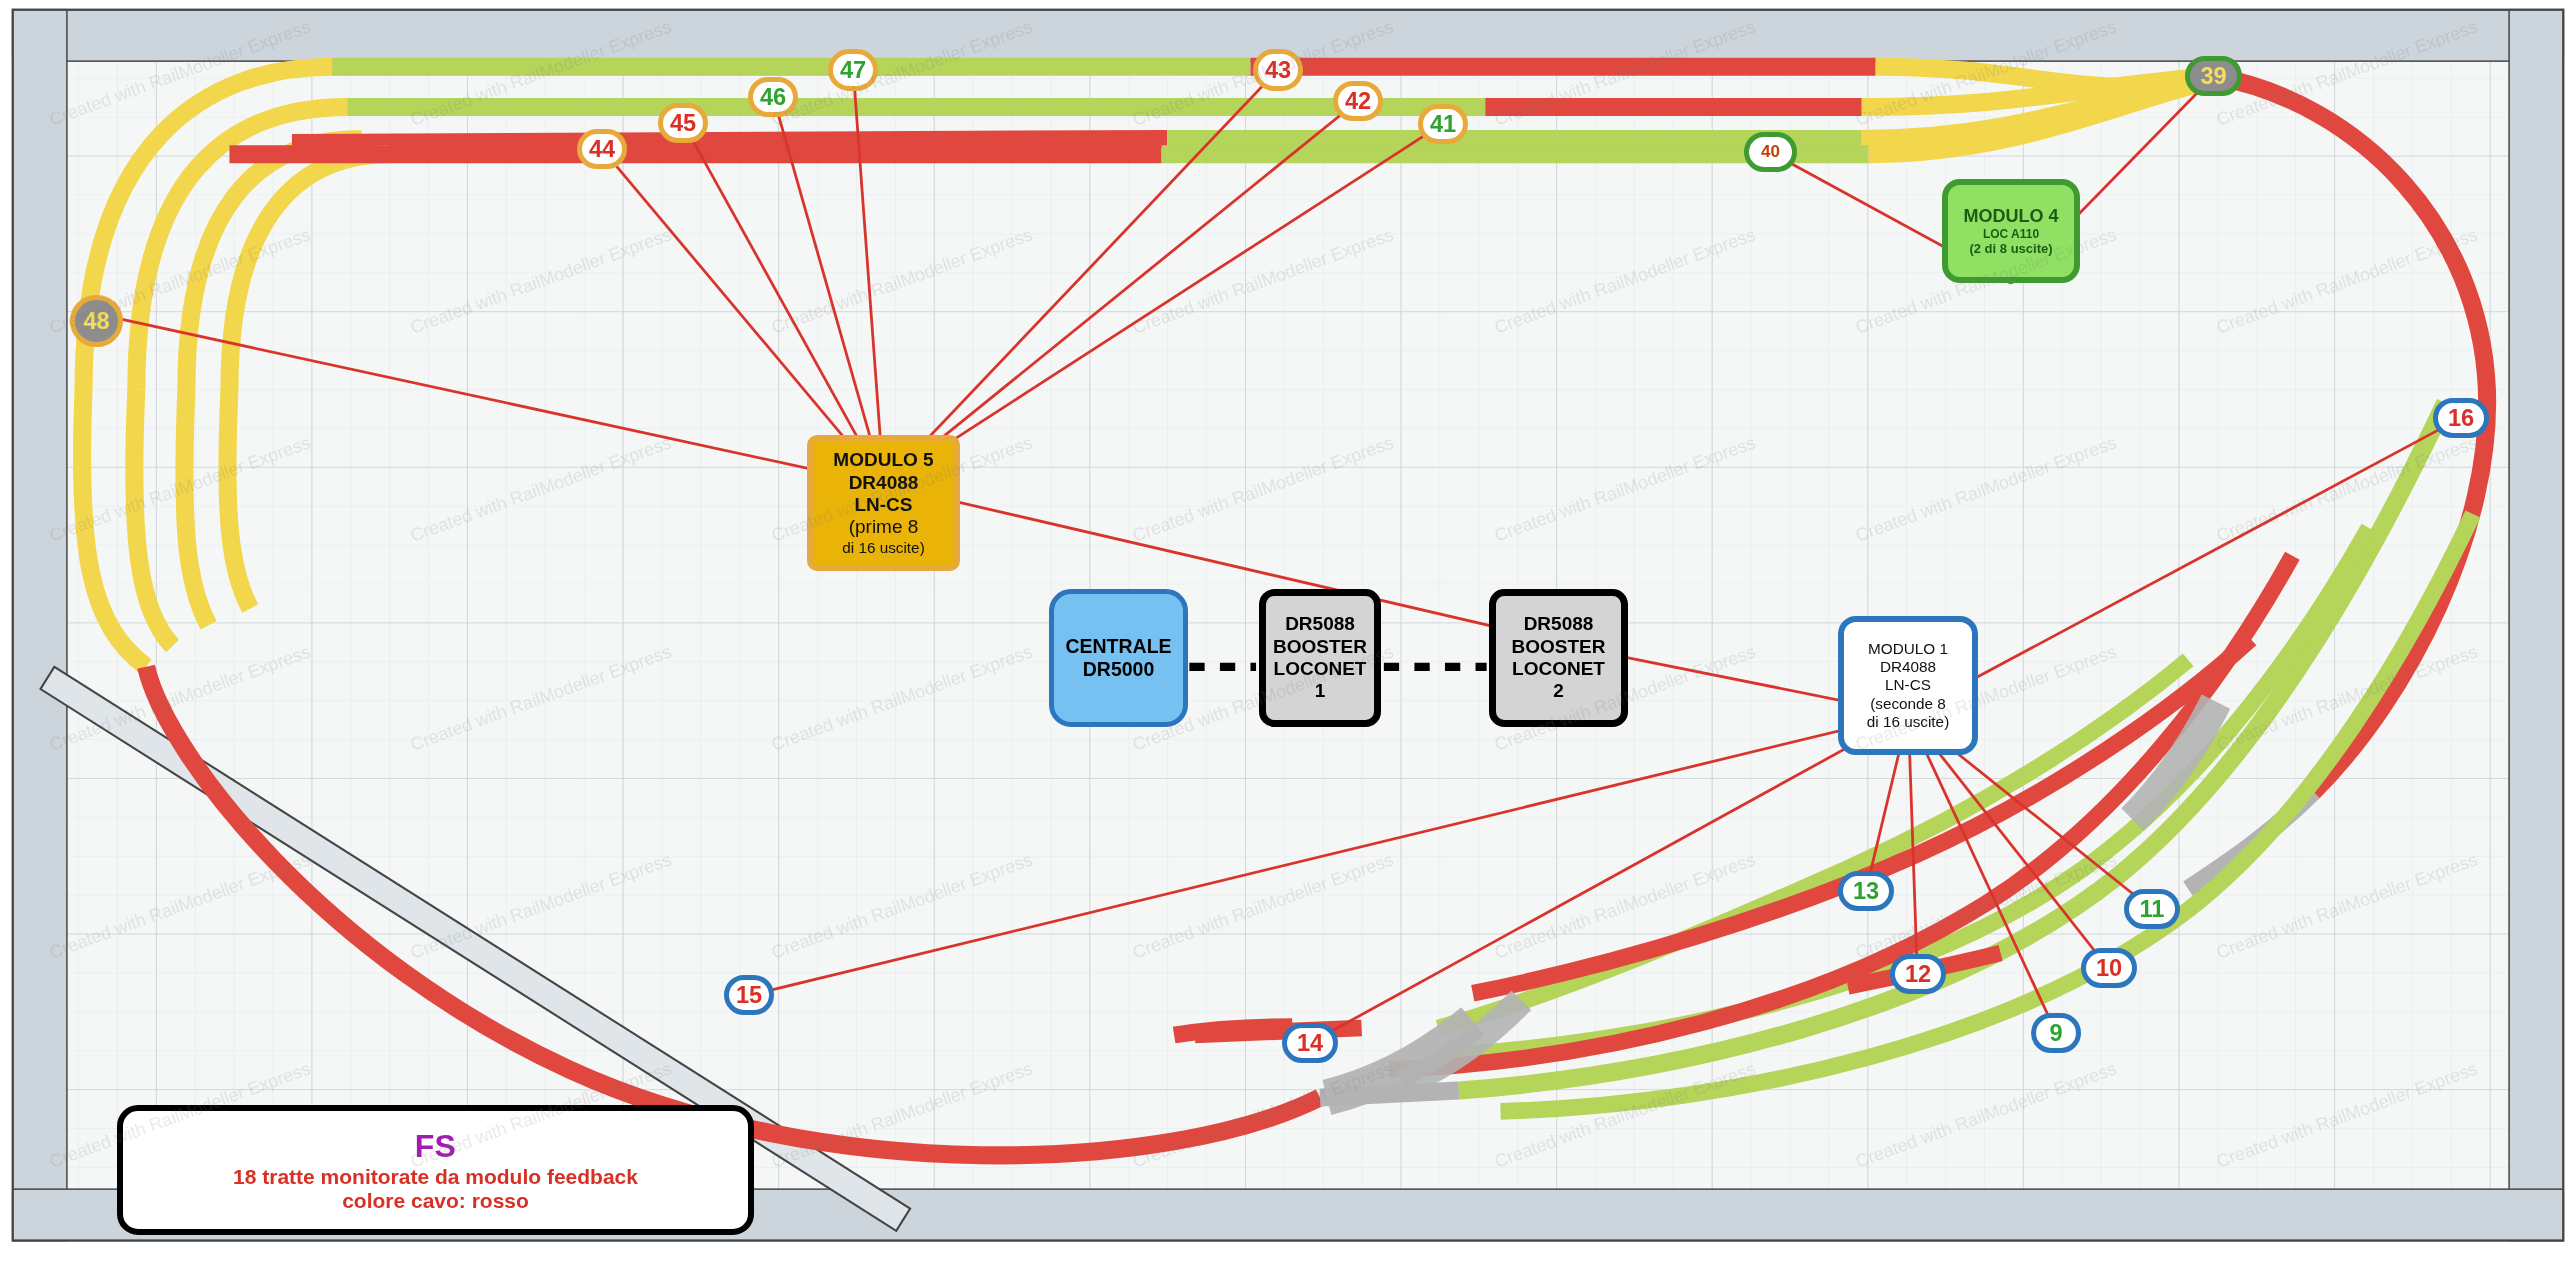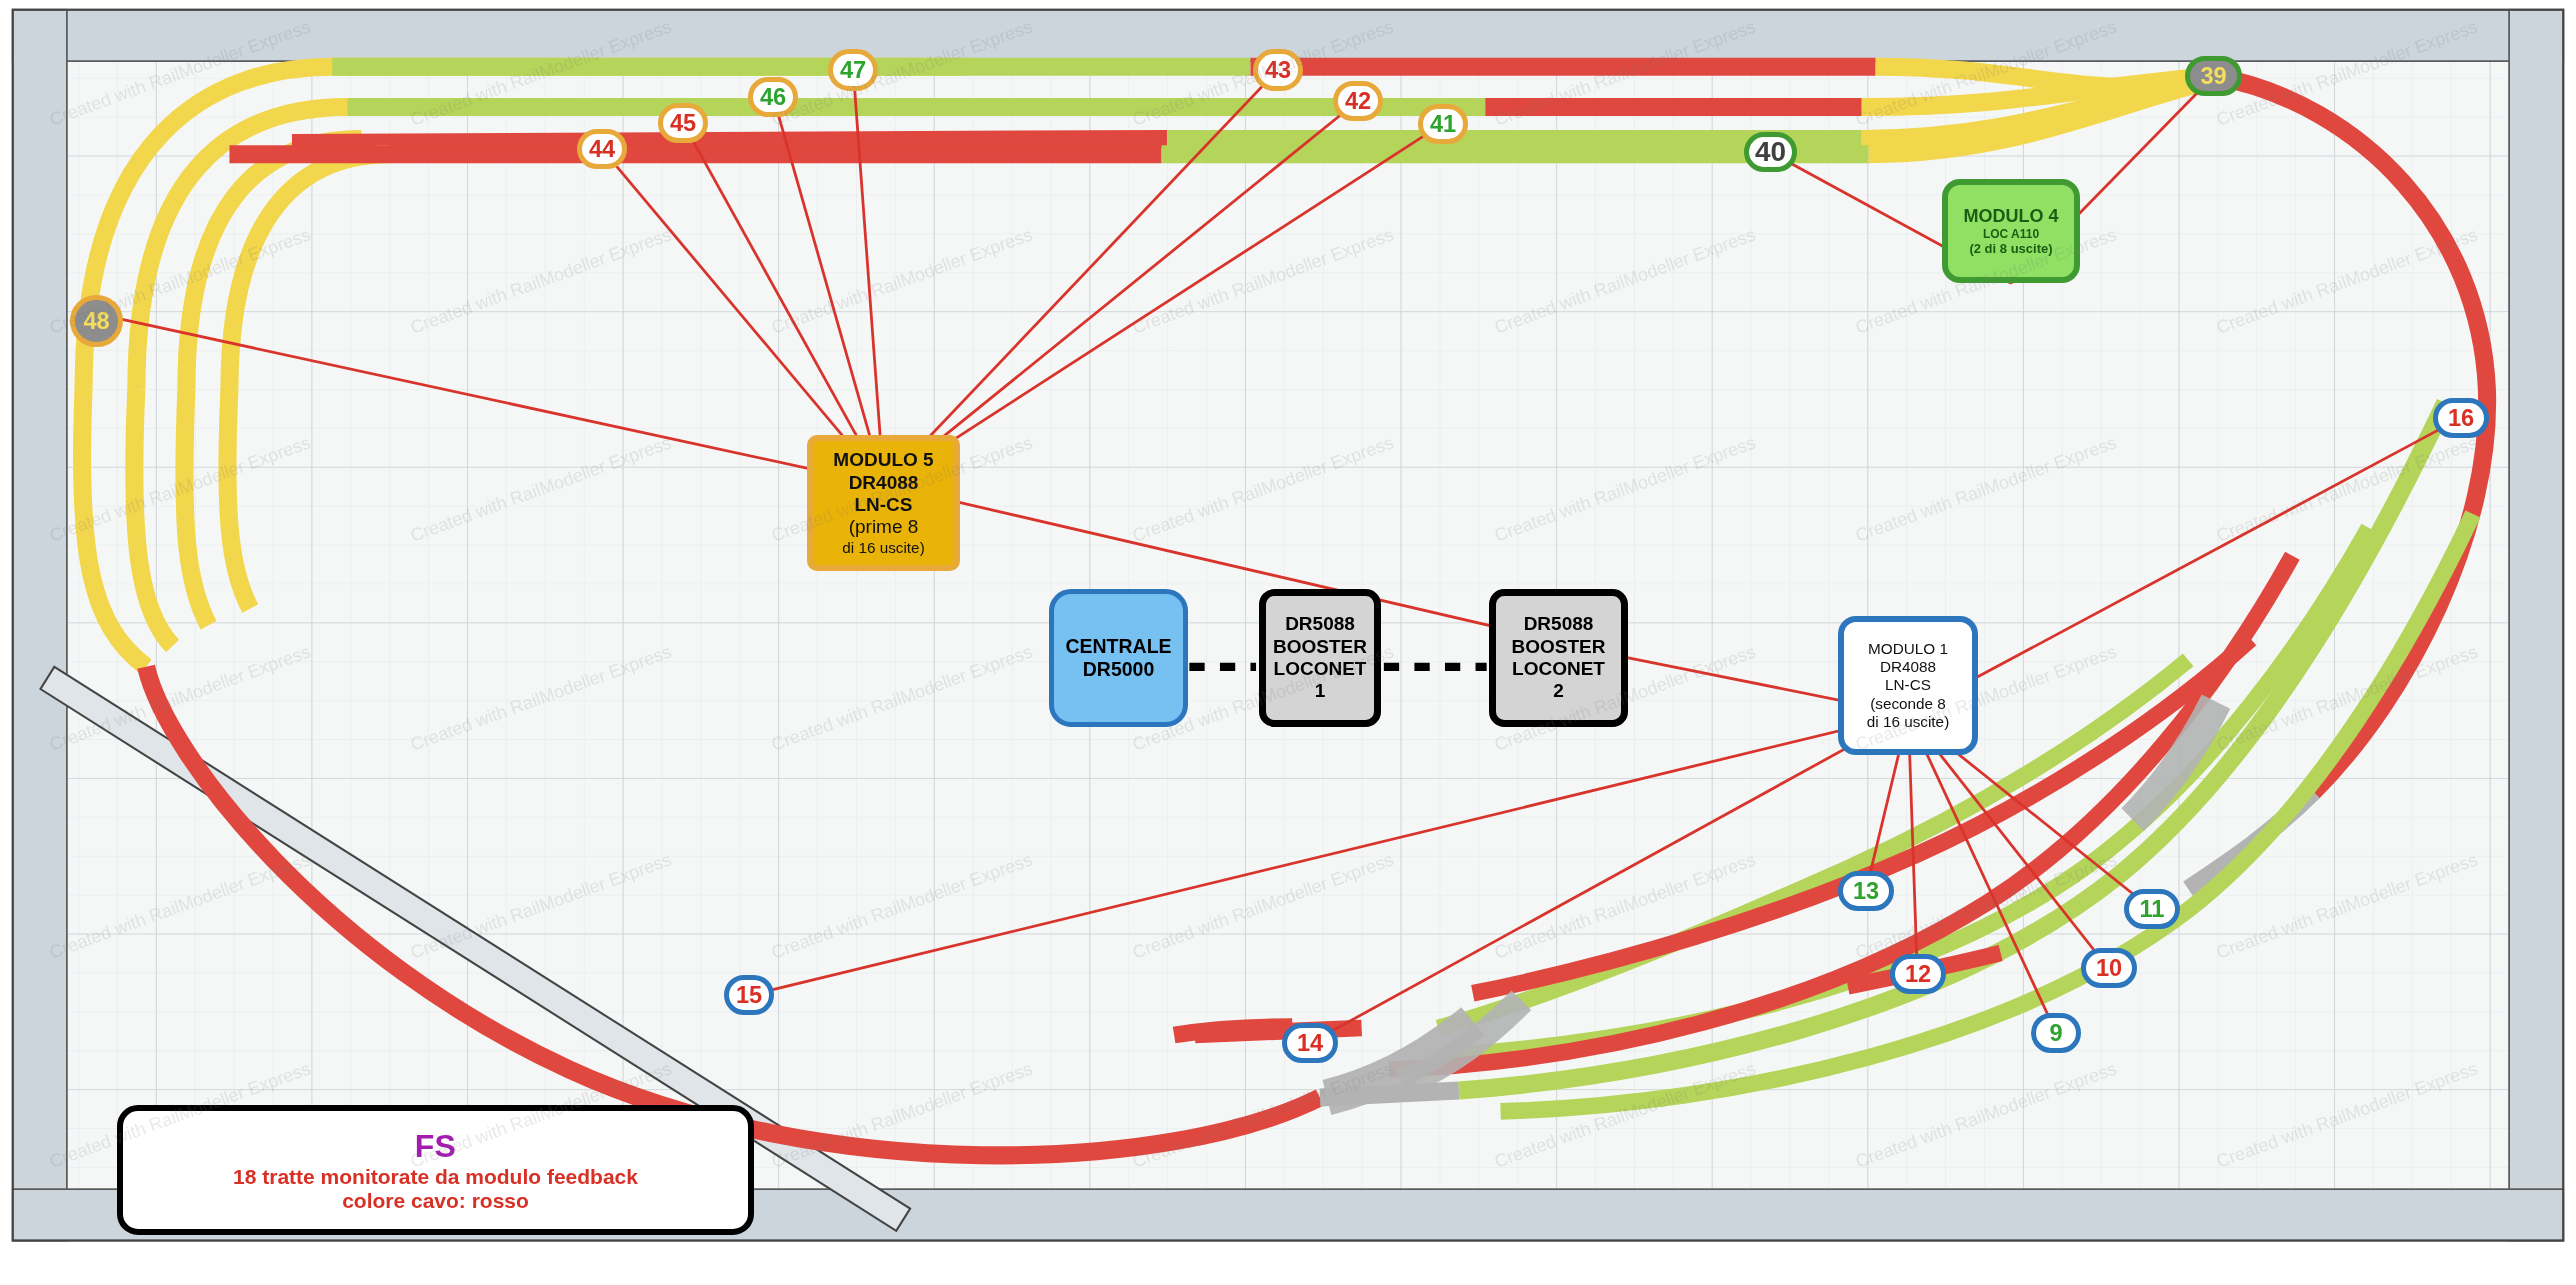--- a/index.html
+++ b/index.html
@@ -194,21 +194,21 @@
 
   <div id="markers-layer">
       <div class="marker" style="left: 70px; top: 295px; width: 53px; height: 52px; border: 5.6px solid rgb(232, 169, 59); background: rgb(141, 141, 141); color: rgb(246, 221, 90); font-size: 23.6px;">48</div>
       <div class="marker" style="left: 577px; top: 129px; width: 50px; height: 40px; border: 5.6px solid rgb(232, 169, 59); background: rgb(255, 255, 255); color: rgb(217, 48, 37); font-size: 23.6px;">44</div>
       <div class="marker" style="left: 658px; top: 103px; width: 50px; height: 40px; border: 5.6px solid rgb(232, 169, 59); background: rgb(255, 255, 255); color: rgb(217, 48, 37); font-size: 23.6px;">45</div>
       <div class="marker" style="left: 748px; top: 77px; width: 50px; height: 40px; border: 5.6px solid rgb(232, 169, 59); background: rgb(255, 255, 255); color: rgb(47, 163, 47); font-size: 23.6px;">46</div>
       <div class="marker" style="left: 828px; top: 49px; width: 50px; height: 42px; border: 5.6px solid rgb(232, 169, 59); background: rgb(255, 255, 255); color: rgb(47, 163, 47); font-size: 23.6px;">47</div>
       <div class="marker" style="left: 1253px; top: 49px; width: 50px; height: 42px; border: 5.6px solid rgb(232, 169, 59); background: rgb(255, 255, 255); color: rgb(217, 48, 37); font-size: 23.6px;">43</div>
       <div class="marker" style="left: 1333px; top: 81px; width: 50px; height: 40px; border: 5.6px solid rgb(232, 169, 59); background: rgb(255, 255, 255); color: rgb(217, 48, 37); font-size: 23.6px;">42</div>
       <div class="marker" style="left: 1418px; top: 104px; width: 50px; height: 40px; border: 5.6px solid rgb(232, 169, 59); background: rgb(255, 255, 255); color: rgb(47, 163, 47); font-size: 23.6px;">41</div>
-      <div class="marker" style="left: 1744px; top: 132px; width: 53px; height: 40px; border: 5.6px solid rgb(63, 154, 50); background: rgb(255, 255, 255); color: #404040; font-size: 28px;">40</div>
+      <div class="marker" style="left: 1744px; top: 132px; width: 53px; height: 40px; border: 5.6px solid rgb(63, 154, 50); background: rgb(255, 255, 255); color: #c2410c; font-size: 17px;">40</div>
       <div class="marker" style="left: 2185px; top: 56px; width: 57px; height: 40px; border: 5.6px solid rgb(63, 154, 50); background: rgb(141, 141, 141); color: rgb(246, 221, 90); font-size: 23.6px;">39</div>
       <div class="marker" style="left: 2433px; top: 398px; width: 56px; height: 40px; border: 5.6px solid rgb(43, 118, 189); background: rgb(255, 255, 255); color: rgb(217, 48, 37); font-size: 23.6px;">16</div>
       <div class="marker" style="left: 1838px; top: 871px; width: 56px; height: 40px; border: 5.6px solid rgb(43, 118, 189); background: rgb(255, 255, 255); color: rgb(47, 163, 47); font-size: 23.6px;">13</div>
       <div class="marker" style="left: 2124px; top: 889px; width: 56px; height: 40px; border: 5.6px solid rgb(43, 118, 189); background: rgb(255, 255, 255); color: rgb(47, 163, 47); font-size: 23.6px;">11</div>
       <div class="marker" style="left: 1890px; top: 954px; width: 56px; height: 40px; border: 5.6px solid rgb(43, 118, 189); background: rgb(255, 255, 255); color: rgb(217, 48, 37); font-size: 23.6px;">12</div>
       <div class="marker" style="left: 2081px; top: 948px; width: 56px; height: 40px; border: 5.6px solid rgb(43, 118, 189); background: rgb(255, 255, 255); color: rgb(217, 48, 37); font-size: 23.6px;">10</div>
       <div class="marker" style="left: 2031px; top: 1013px; width: 50px; height: 40px; border: 5.6px solid rgb(43, 118, 189); background: rgb(255, 255, 255); color: rgb(47, 163, 47); font-size: 23.6px;">9</div>
       <div class="marker" style="left: 724px; top: 975px; width: 50px; height: 40px; border: 5.6px solid rgb(43, 118, 189); background: rgb(255, 255, 255); color: rgb(217, 48, 37); font-size: 23.6px;">15</div>
       <div class="marker" style="left: 1282px; top: 1023px; width: 56px; height: 40px; border: 5.6px solid rgb(43, 118, 189); background: rgb(255, 255, 255); color: rgb(217, 48, 37); font-size: 23.6px;">14</div>
     </div>

